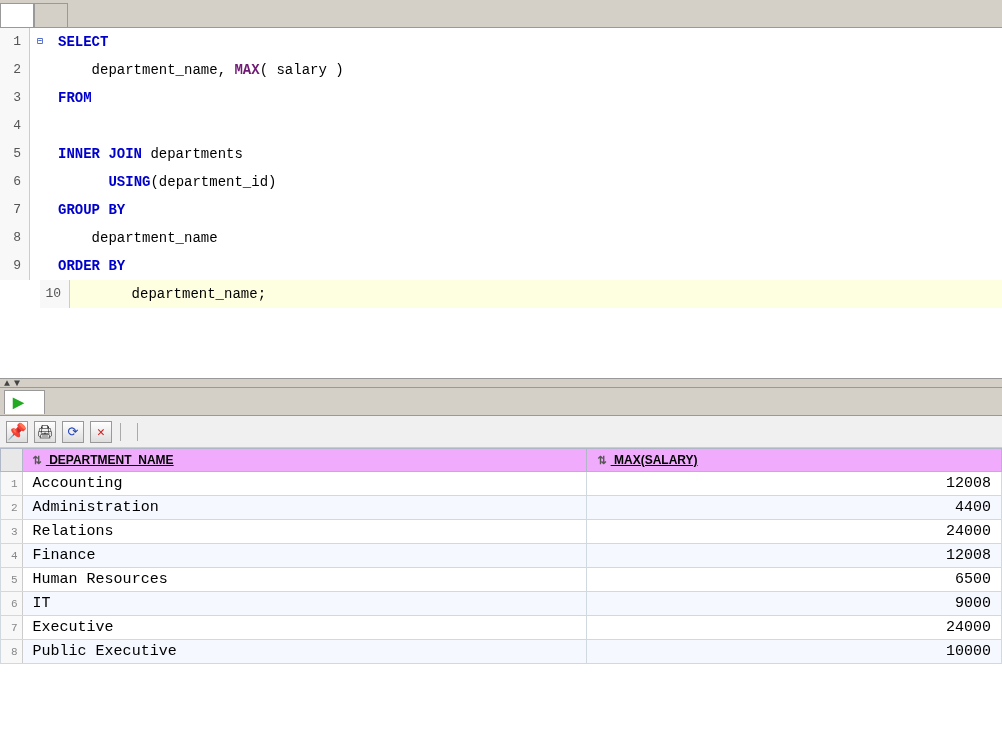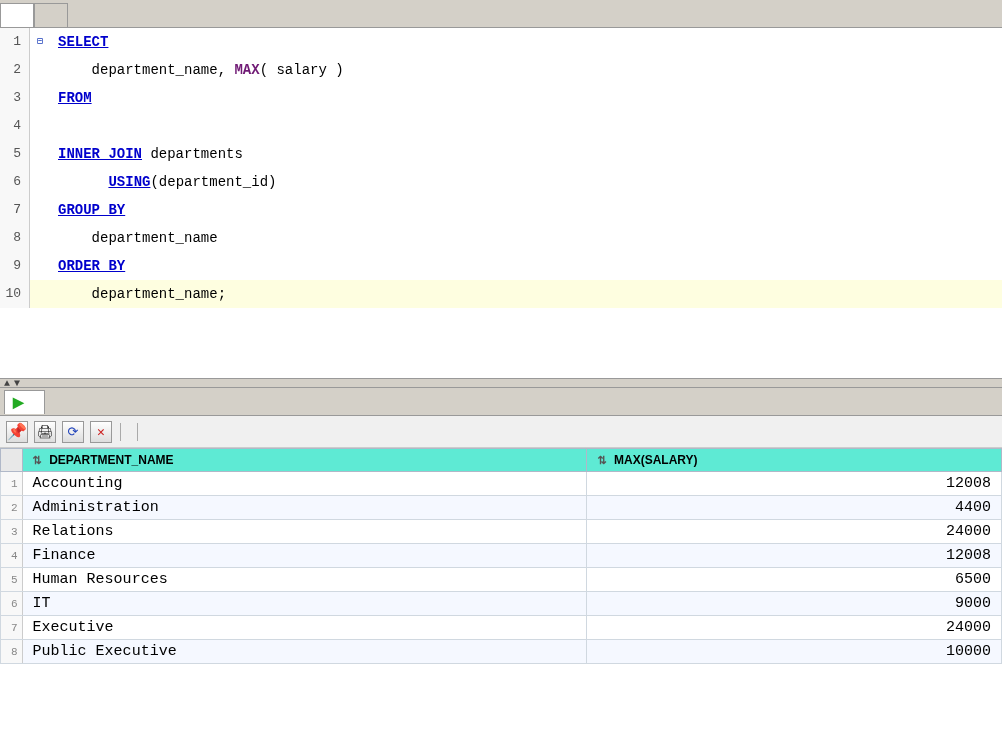--- a/index.html
+++ b/index.html
@@ -51,20 +51,21 @@
       padding: 0;
     }
     .editor-line {
       display: flex;
       align-items: flex-start;
       min-height: 28px;
       line-height: 28px;
     }
     .editor-line.highlighted {
       background: #fefee0;
+      margin-left: 40px;
     }
     .line-number {
       width: 30px;
       min-width: 30px;
       text-align: right;
       padding-right: 8px;
       color: #555;
       font-size: 13px;
       user-select: none;
       border-right: 1px solid #ccc;
@@ -78,21 +79,21 @@
       justify-content: center;
       color: #555;
       font-size: 10px;
     }
     .line-content {
       padding-left: 8px;
       white-space: pre;
       font-size: 14px;
     }
     
-    .kw { color: #0000cc; font-weight: bold; text-decoration: underline; }
+    .kw { color: #0000cc; font-weight: bold; }
     .fn { color: #701a75; font-weight: bold; }
     .plain { color: #000000; }
 
     
     .splitter {
       height: 10px;
       background: #d4d0c8;
       border-top: 1px solid #999;
       border-bottom: 1px solid #999;
       display: flex;
@@ -190,21 +191,22 @@
       overflow-y: auto;
       overflow-x: auto;
       background: #fff;
     }
     table.result-table {
       border-collapse: collapse;
       width: 100%;
       min-width: 400px;
     }
     table.result-table thead tr {
-      background: #5eead4;
+      background: #f0abfc;
+      text-decoration: underline;
     }
     table.result-table th {
       border: 1px solid #b0b8c8;
       padding: 4px 10px;
       font-family: Arial, sans-serif;
       font-size: 12px;
       font-weight: bold;
       text-align: left;
       white-space: nowrap;
     }

